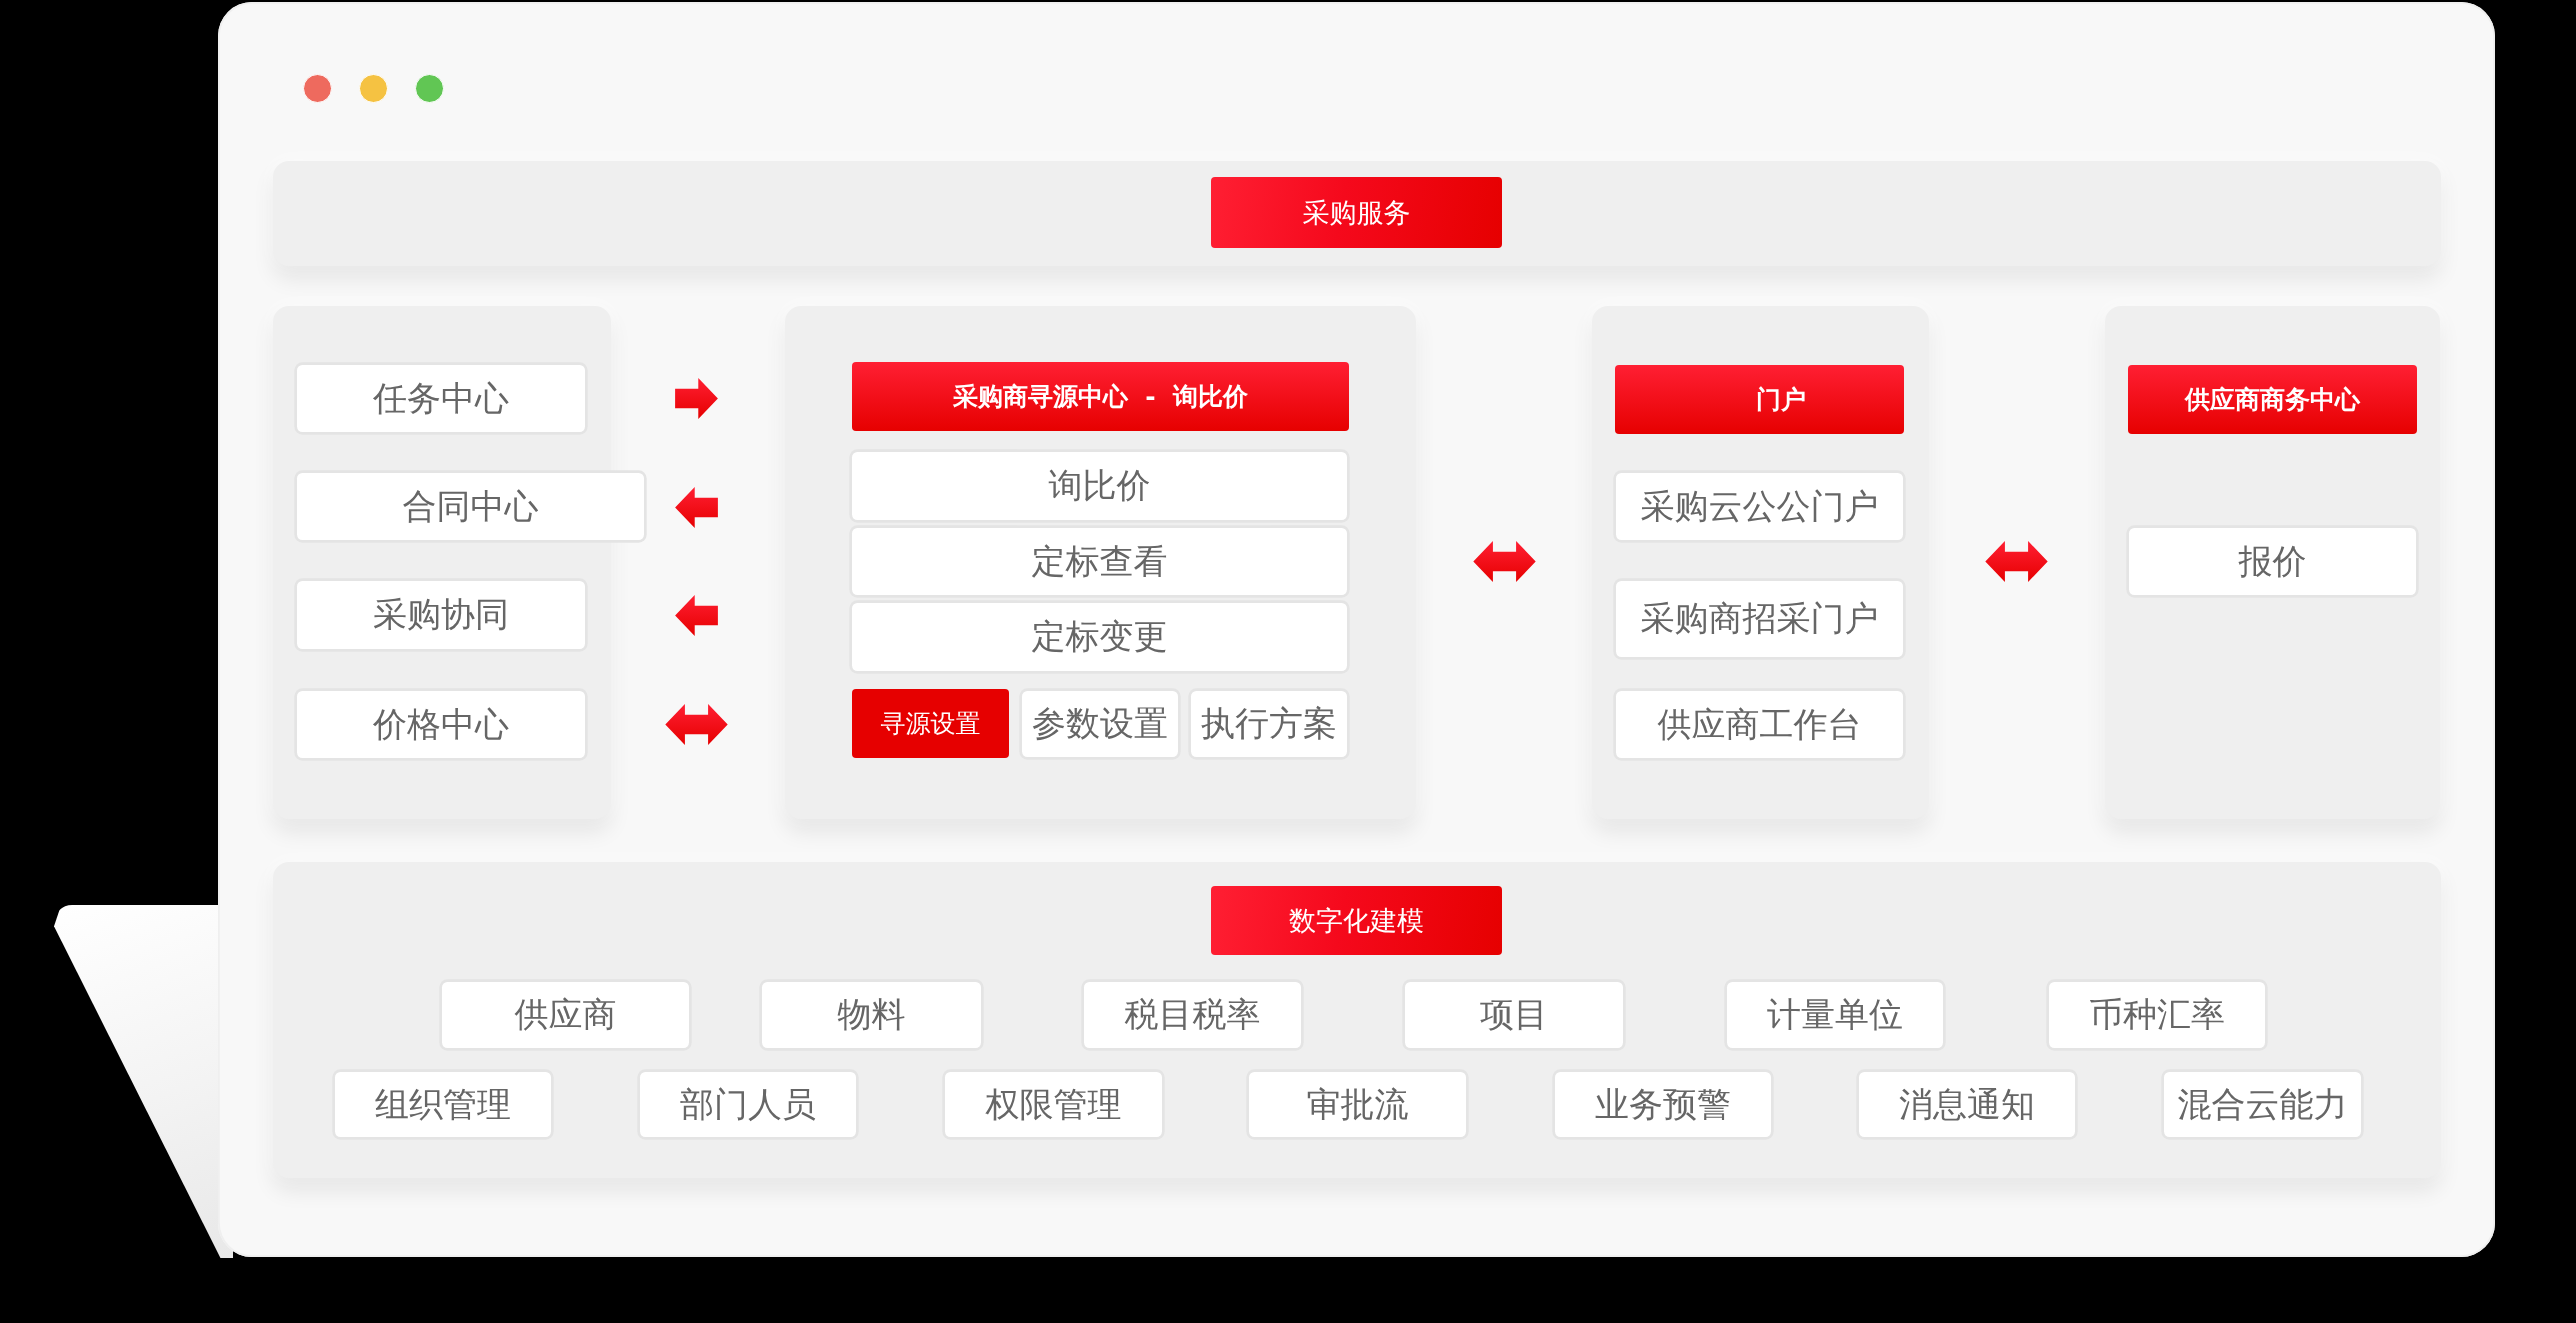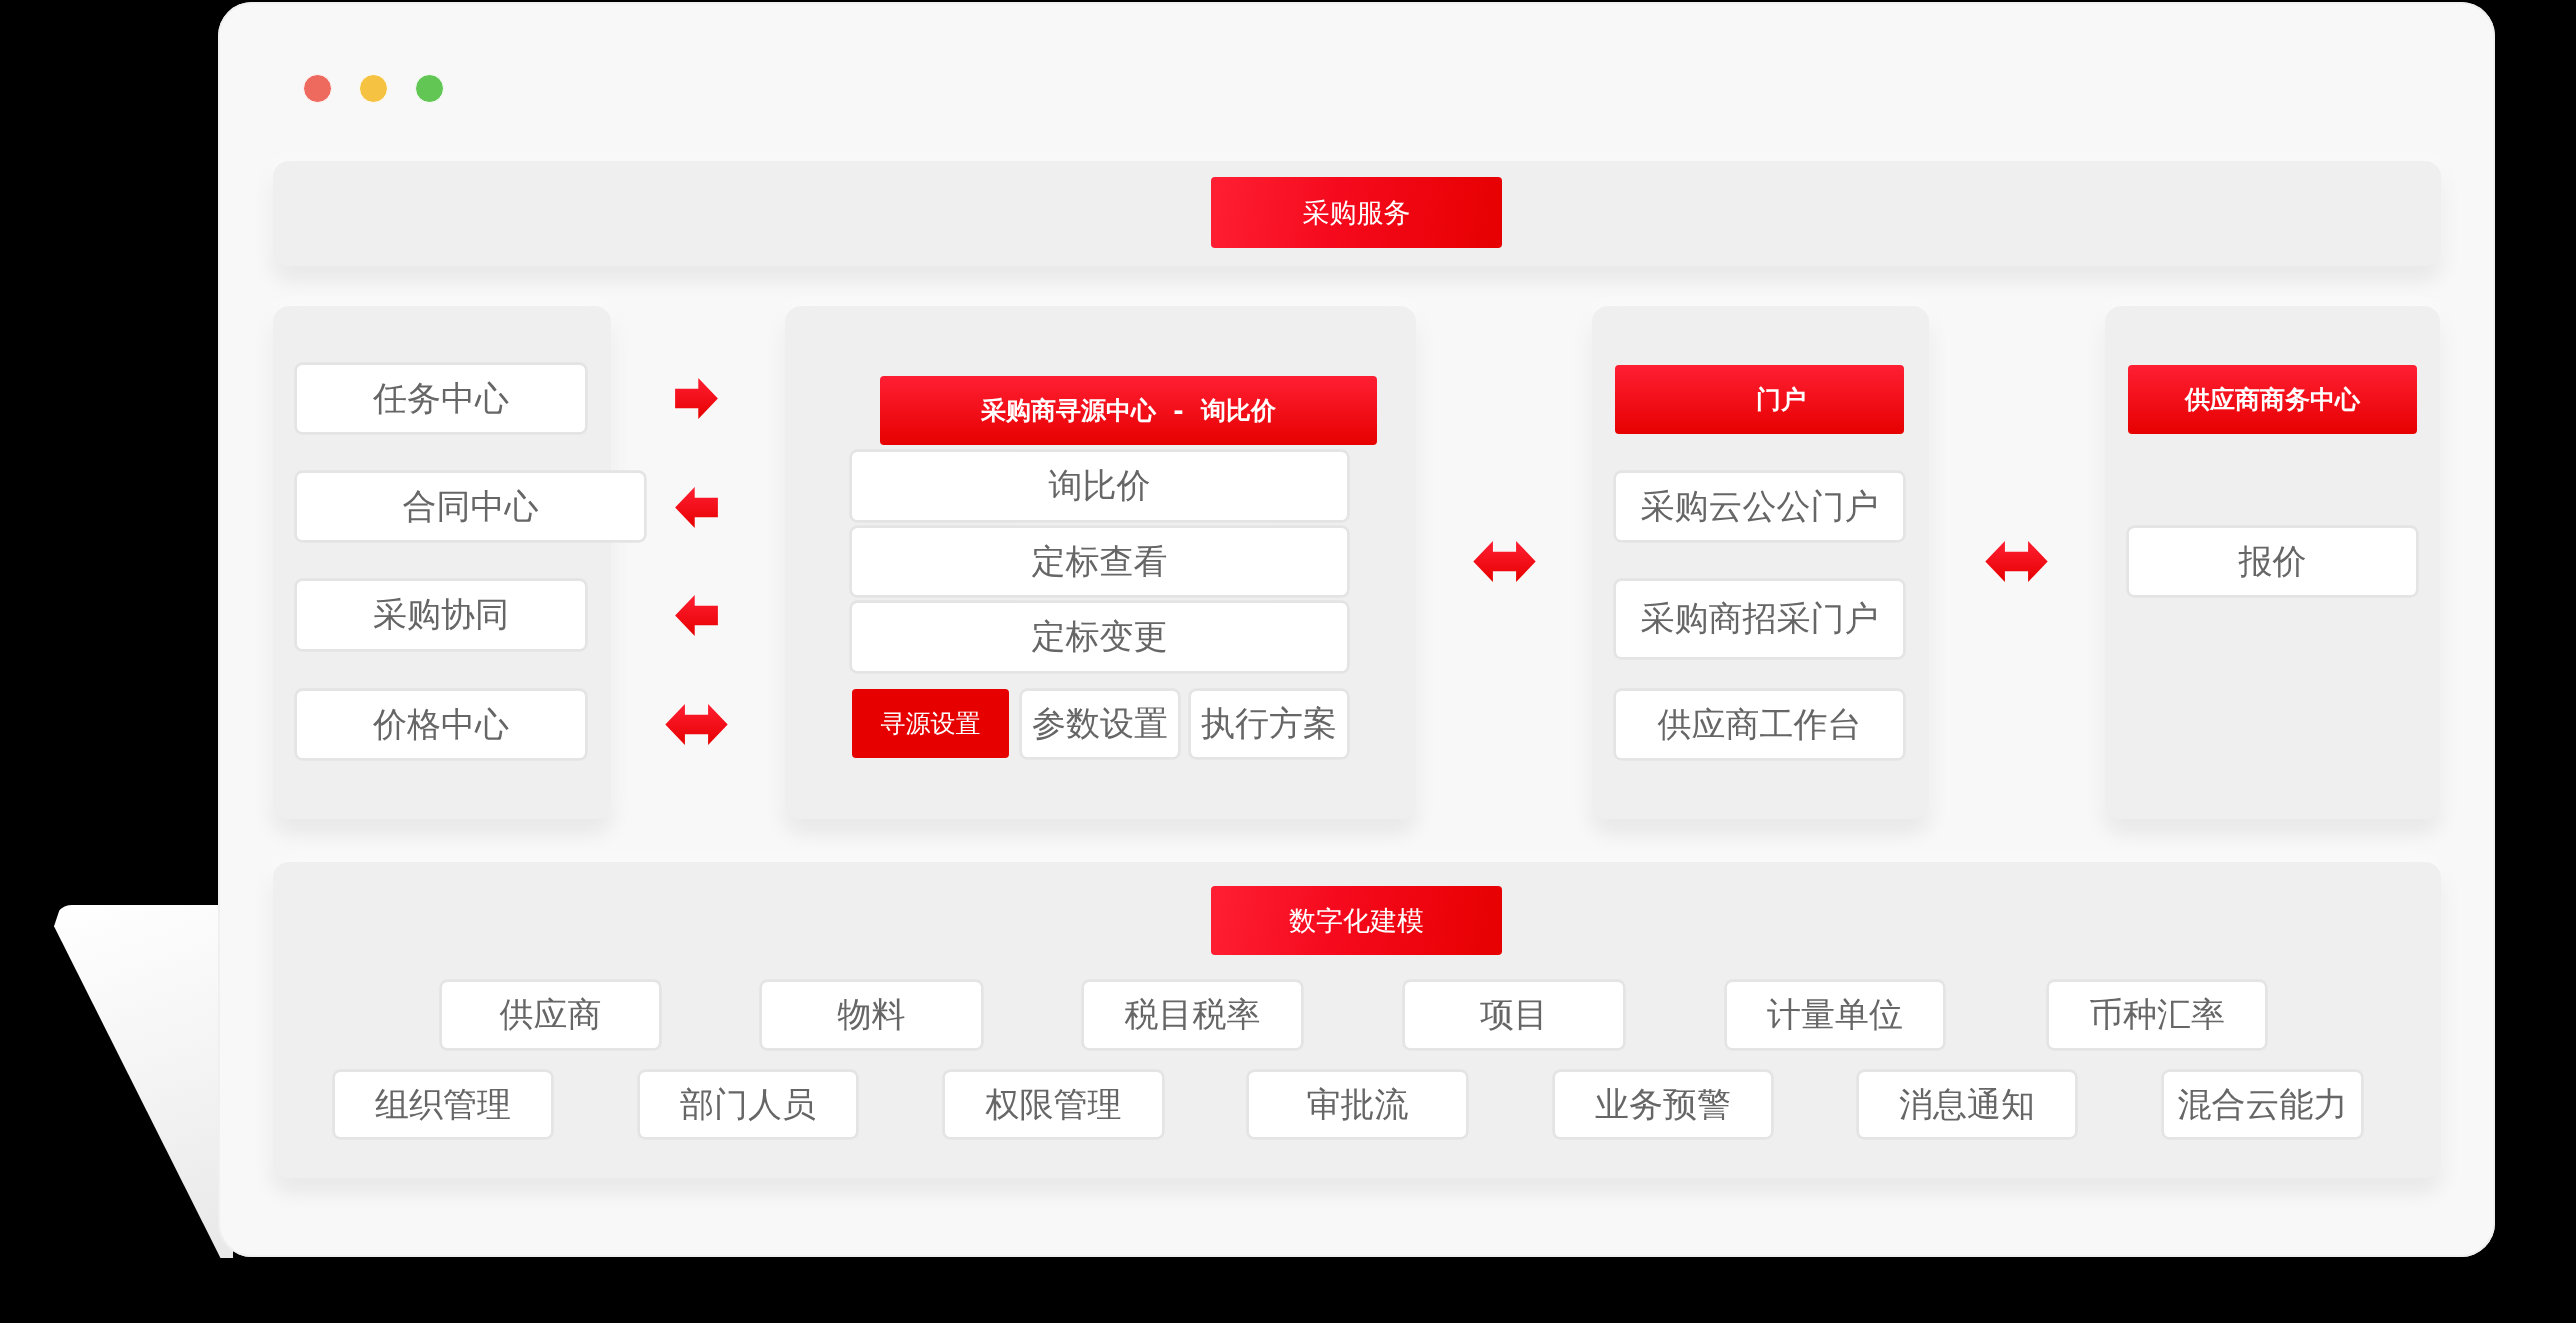--- a/index.html
+++ b/index.html
@@ -73,21 +73,21 @@
   <polygon points="48,12 22,12 22,0 0,23 22,46 22,34 48,34" fill="url(#ag)"></polygon>
 </svg>
 <svg class="arrow" style="left:675px;top:595px;" width="43" height="41" viewBox="0 0 48 46">
   <polygon points="48,12 22,12 22,0 0,23 22,46 22,34 48,34" fill="url(#ag)"></polygon>
 </svg>
 <svg class="arrow" style="left:665px;top:704px;" width="63" height="41" viewBox="0 0 70 46">
   <polygon points="0,23 22,0 22,12 48,12 48,0 70,23 48,46 48,34 22,34 22,46" fill="url(#ag)"></polygon>
 </svg>
 
 <div class="panel" style="left:785px;top:306px;width:631px;height:513px;"></div>
-<div class="red-btn v" style="left:852px;top:376px;width:497px;height:69px;white-space:pre;margin-left:28px;">采购商寻源中心  -  询比价</div>
+<div class="red-btn v" style="left:852px;top:362px;width:497px;height:69px;white-space:pre;">采购商寻源中心  -  询比价</div>
 <div class="box" style="left:852px;top:452px;width:495px;height:68px;">询比价</div>
 <div class="box" style="left:852px;top:528px;width:495px;height:67px;">定标查看</div>
 <div class="box" style="left:852px;top:603px;width:495px;height:68px;">定标变更</div>
 <div class="red-btn solid" style="left:852px;top:689px;width:157px;height:69px;font-weight:normal;">寻源设置</div>
 <div class="box" style="left:1022px;top:691px;width:156px;height:66px;">参数设置</div>
 <div class="box" style="left:1191px;top:691px;width:156px;height:66px;">执行方案</div>
 
 <svg class="arrow" style="left:1473px;top:541px;" width="63" height="41" viewBox="0 0 70 46">
   <polygon points="0,23 22,0 22,12 48,12 48,0 70,23 48,46 48,34 22,34 22,46" fill="url(#ag)"></polygon>
 </svg>
@@ -102,21 +102,21 @@
   <polygon points="0,23 22,0 22,12 48,12 48,0 70,23 48,46 48,34 22,34 22,46" fill="url(#ag)"></polygon>
 </svg>
 
 <div class="panel" style="left:2105px;top:306px;width:335px;height:513px;"></div>
 <div class="red-btn v" style="left:2128px;top:365px;width:289px;height:69px;">供应商商务中心</div>
 <div class="box" style="left:2129px;top:528px;width:287px;height:67px;">报价</div>
 
 <div class="panel" style="left:273px;top:862px;width:2168px;height:316px;"></div>
 <div class="red-btn" style="left:1211px;top:886px;width:291px;height:69px;font-weight:normal;font-size:27px;">数字化建模</div>
 
-<div class="box" style="left:442px;top:982px;width:217px;height:66px;">供应商</div>
+<div class="box" style="left:442px;top:982px;width:247px;height:66px;">供应商</div>
 <div class="box" style="left:762px;top:982px;width:219px;height:66px;">物料</div>
 <div class="box" style="left:1084px;top:982px;width:217px;height:66px;">税目税率</div>
 <div class="box" style="left:1405px;top:982px;width:218px;height:66px;">项目</div>
 <div class="box" style="left:1727px;top:982px;width:216px;height:66px;">计量单位</div>
 <div class="box" style="left:2049px;top:982px;width:216px;height:66px;">币种汇率</div>
 
 <div class="box" style="left:335px;top:1072px;width:216px;height:65px;">组织管理</div>
 <div class="box" style="left:640px;top:1072px;width:216px;height:65px;">部门人员</div>
 <div class="box" style="left:945px;top:1072px;width:217px;height:65px;">权限管理</div>
 <div class="box" style="left:1249px;top:1072px;width:217px;height:65px;">审批流</div>

